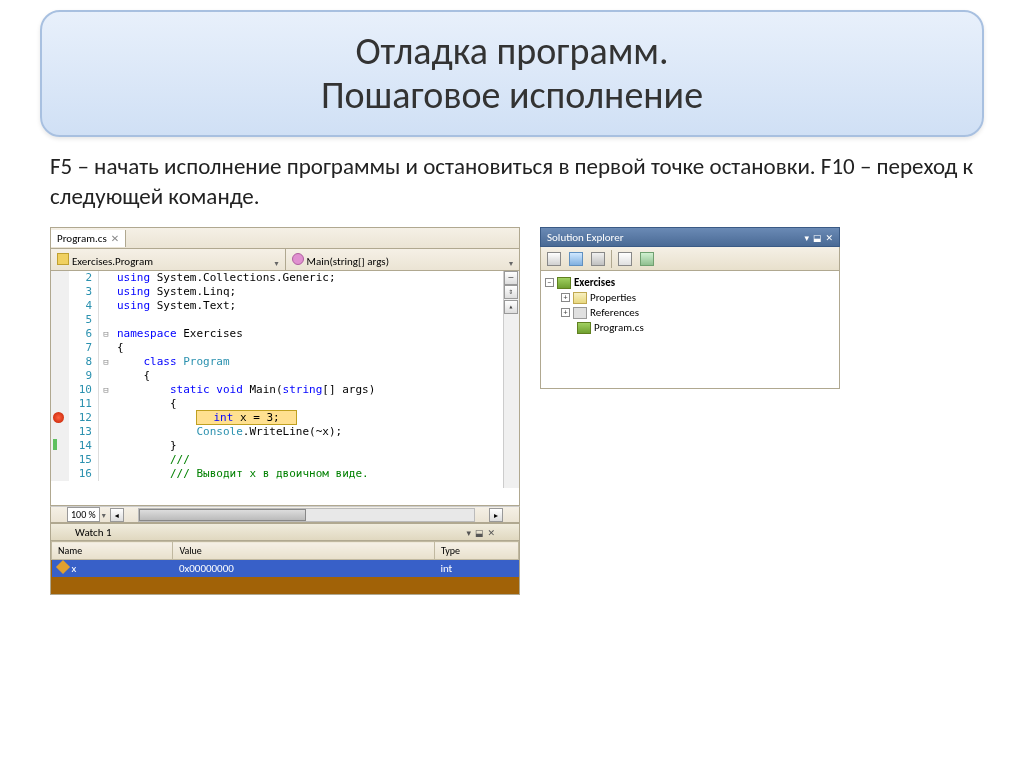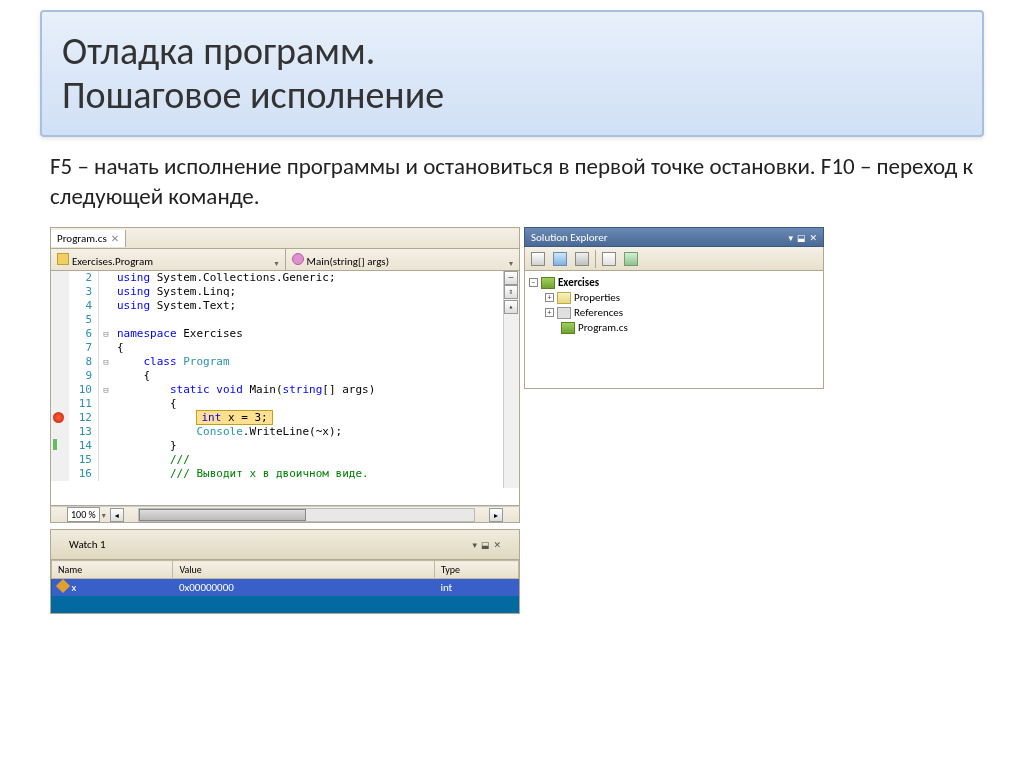--- a/index.html
+++ b/index.html
@@ -5,28 +5,29 @@
   * { box-sizing: border-box; margin: 0; padding: 0; }
   body { font-family: Calibri, Arial, sans-serif; background: #fff; width: 1024px; height: 768px; overflow: hidden; }
   
   .slide { width: 1024px; height: 768px; padding: 0; }
   
   .title-box {
     margin: 10px 40px 15px 40px;
     padding: 18px 20px;
     background: linear-gradient(to bottom, #e8f0fb 0%, #d0e0f5 100%);
     border: 2px solid #a8c0e0;
-    border-radius: 4px;
+    border-radius: 20px;
+    text-align: center;
     box-shadow: 0 2px 4px rgba(0,0,0,0.1);
   }
   .title-box h1 { font-size: 38px; font-weight: normal; color: #333; line-height: 1.15; }
   
   .desc { margin: 0 50px 15px 50px; font-size: 23px; color: #222; line-height: 1.3; }
   
-  .ide-wrap { margin: 0 50px; display: flex; gap: 0; }
+  .ide-wrap { margin: 0 50px; display: flex; gap: 16px; }
   
   .editor-col { width: 470px; }
   .solution-col { width: 300px; margin-left: 4px; }
   
   .tab-bar { height: 22px; background: linear-gradient(#f5f0e6,#ebe4d4); border: 1px solid #b0a890; display: flex; align-items: center; font-size: 11px; }
   .tab-bar .tab { padding: 2px 6px; background: #fff; border-right: 1px solid #b0a890; display: flex; align-items: center; gap: 4px; }
   .tab .x { color: #888; font-size: 10px; }
   
   .dropdown-bar { height: 22px; background: linear-gradient(#f5f0e6,#ebe4d4); border: 1px solid #b0a890; border-top: none; display: flex; font-size: 11px; }
   .dropdown { flex: 1; padding: 2px 6px; border-right: 1px solid #b0a890; display: flex; align-items: flex-end; justify-content: space-between; }
@@ -40,37 +41,37 @@
   .code-lines { display: flex; }
   .gutter { width: 18px; background: #f0f0f0; }
   .line-nums { width: 30px; text-align: right; padding-right: 6px; color: #2b91af; background: #fff; border-right: 1px solid #ddd; }
   .fold-col { width: 14px; background: #fff; text-align: center; color: #888; font-size: 9px; }
   .code-text { flex: 1; padding-left: 4px; }
   .code-line { height: 14px; line-height: 14px; white-space: pre; }
   
   .kw { color: #0000ff; }
   .type { color: #2b91af; }
   .comment { color: #008000; }
-  .highlight-line { background: #ffe090; border: 1px solid #c0a020; display: inline; padding: 0 4px; }
+  .highlight-line { background: #ffe090; border: 1px solid #c0a020; display: inline; padding: 0 16px; }
   
   .breakpoint { display: inline-block; width: 11px; height: 11px; background: radial-gradient(#ff6040,#c02000); border-radius: 50%; margin-top: 1px; margin-left: 2px; }
   .green-bar { display: inline-block; width: 4px; height: 11px; background: #60c060; margin-left: 2px; }
   
   .right-ruler { position: absolute; right: 0; top: 0; bottom: 17px; width: 16px; background: #f0f0f0; border-left: 1px solid #ccc; }
   .ruler-btn { width: 14px; height: 14px; border: 1px solid #999; background: linear-gradient(#fff,#ddd); font-size: 8px; text-align: center; line-height: 12px; color: #444; }
   
   .bottom-scroll { height: 17px; background: linear-gradient(#f5f0e6,#ebe4d4); border: 1px solid #b0a890; border-top: 1px solid #ccc; display: flex; align-items: center; font-size: 10px; padding: 0 16px; }
   .zoom-box { border: 1px solid #999; background: #fff; padding: 0 3px; margin-right: 2px; }
   .scrollbar-h { flex: 1; height: 14px; background: #e8e8e8; border: 1px solid #bbb; position: relative; margin: 0 14px; }
   .scroll-thumb { position: absolute; left: 0; width: 50%; height: 100%; background: linear-gradient(#ddd,#bbb); border: 1px solid #888; }
   .scroll-btn { width: 14px; height: 14px; border: 1px solid #999; background: linear-gradient(#fff,#ddd); font-size: 8px; text-align: center; line-height: 12px; }
   
-  .watch-hdr { height: 31px; margin-top: 6px; background: linear-gradient(#f0ecdd,#e0d8c0); border: 1px solid #b0a890; display: flex; align-items: center; padding: 0 18px; font-size: 11px; justify-content: space-between; }
+  .watch-hdr { height: 18px; background: linear-gradient(#f0ecdd,#e0d8c0); border: 1px solid #b0a890; display: flex; align-items: center; padding: 0 24px; font-size: 11px; justify-content: space-between; }
   .watch-ctrl { display: flex; gap: 4px; font-size: 9px; color: #555; }
-  .watch-table { border: 1px solid #b0a890; border-top: none; font-size: 11px; background: #0369a1; }
+  .watch-table { border: 1px solid #b0a890; border-top: none; font-size: 11px; background: #a16207; }
   .watch-table table { width: 100%; border-collapse: collapse; }
   .watch-table th { background: linear-gradient(#f5f0e6,#e8e0cc); border: 1px solid #c0b8a0; text-align: left; padding: 2px 6px; font-weight: normal; font-size: 10px; }
   .watch-table td { padding: 2px 6px; }
   .watch-row-sel { background: #3860c8; color: #fff; }
   .watch-icon { display: inline-block; width: 10px; height: 10px; background: #e0a030; transform: rotate(45deg); margin-right: 4px; }
   
   .sol-hdr { height: 20px; background: linear-gradient(#6a8ab5,#4a6a95); color: #fff; font-size: 11px; display: flex; align-items: center; padding: 4px 6px; border: 1px solid #3a5a85; justify-content: space-between; }
   .sol-hdr-ctrl { display: flex; gap: 4px; font-size: 9px; }
   .sol-toolbar { height: 24px; background: linear-gradient(#f5f0e6,#e8e0cc); border: 1px solid #b0a890; border-top: none; display: flex; align-items: center; gap: 4px; padding: 0 4px; }
   .tb-btn { width: 18px; height: 18px; border: 1px solid transparent; display: flex; align-items: center; justify-content: center; font-size: 11px; }

